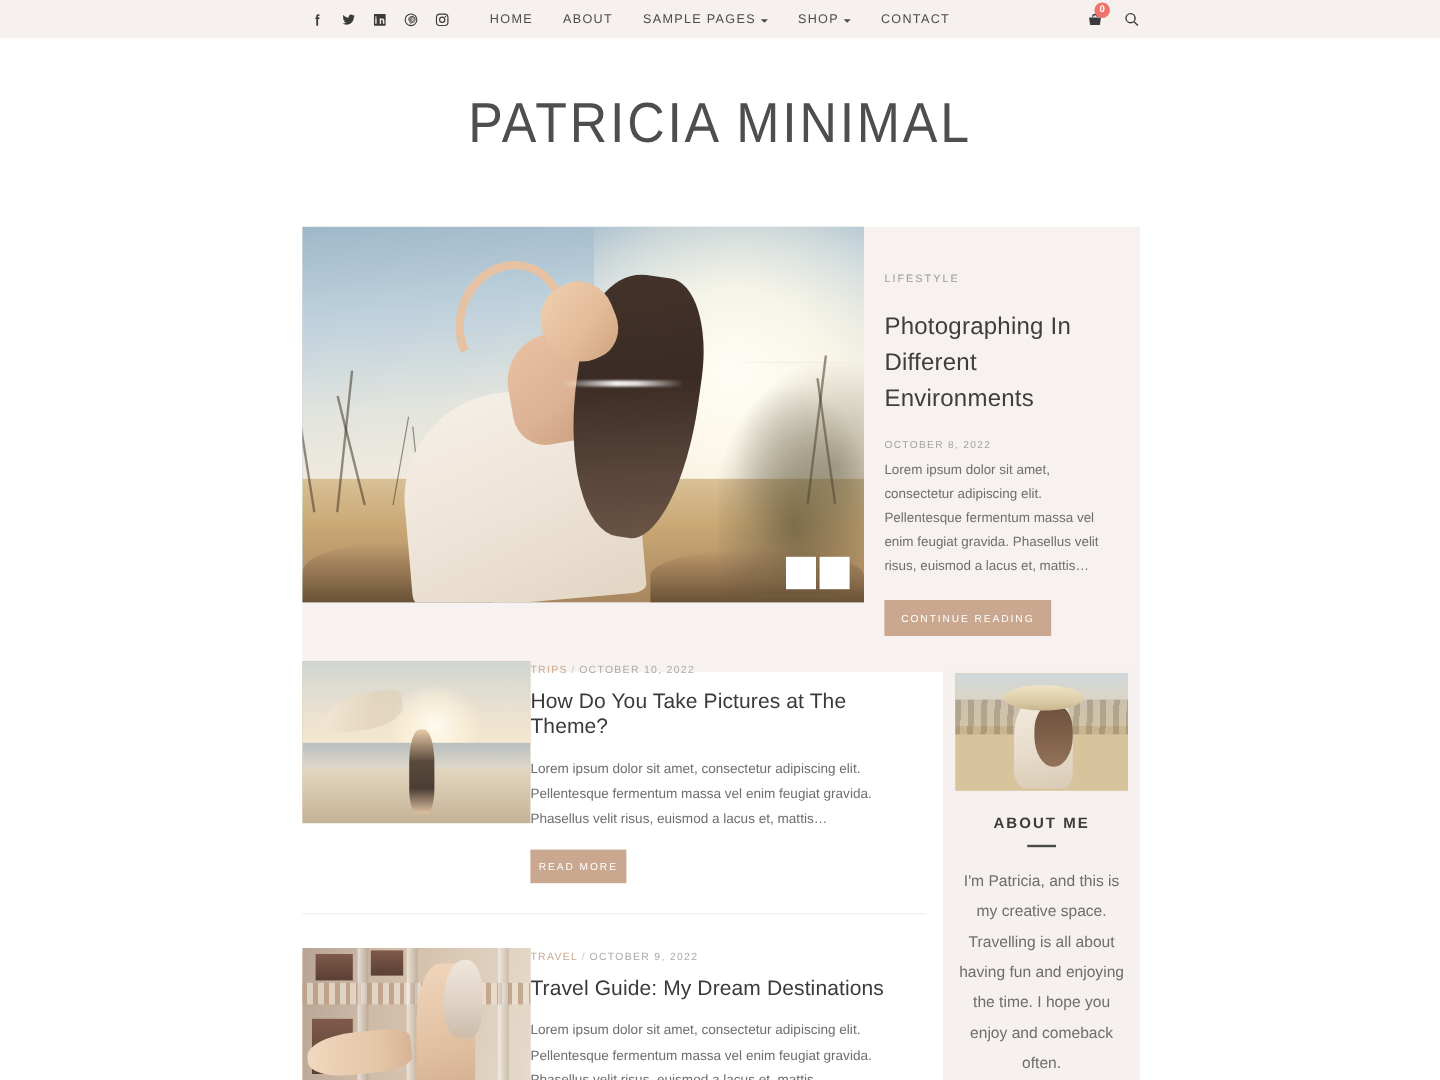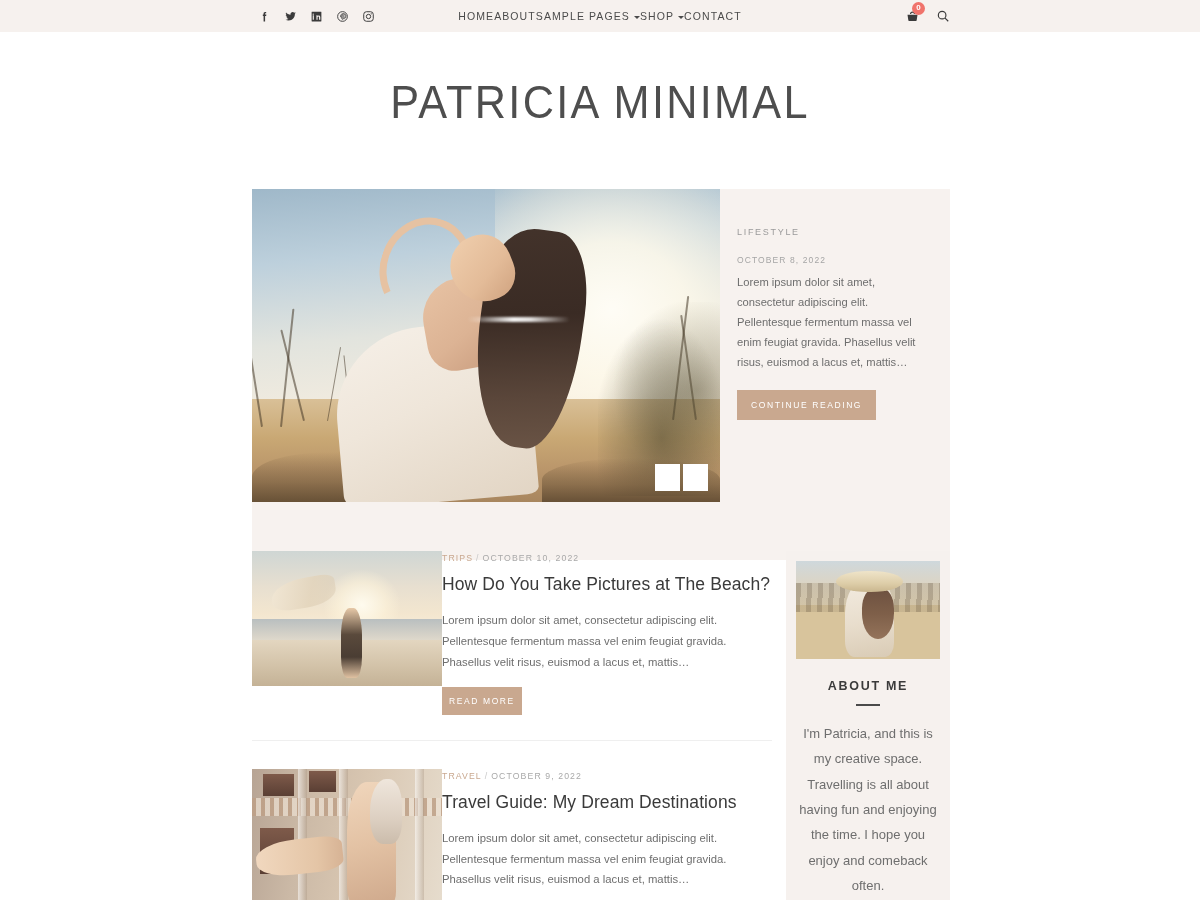--- a/index.html
+++ b/index.html
@@ -37,20 +37,21 @@
   }
   .social-left svg { display: block; }
 
   .mainnav {
     position: absolute;
     left: 0; right: 0;
     top: 0; height: 32px;
     display: flex;
     align-items: center;
     justify-content: center;
+    gap: 25px;
   }
   .mainnav a {
     font-family: "Liberation Sans Narrow", "Liberation Sans", sans-serif;
     font-size: 10.5px;
     letter-spacing: 1.1px;
     color: #4b4b4b;
     text-decoration: none;
     text-transform: uppercase;
     display: inline-flex;
     align-items: center;
@@ -584,20 +585,21 @@
           <i class="chev chev-l"></i>
         </button>
       <button>
           <i class="chev chev-r"></i>
         </button>
     </div>
   </div>
 
   <div class="hero-body">
     <div class="hero-cat">LIFESTYLE</div>
+    <h2 class="hero-title">Photographing In Different Environments</h2>
     <div class="hero-date">OCTOBER 8, 2022</div>
     <p class="hero-excerpt">Lorem ipsum dolor sit amet, consectetur adipiscing elit. Pellentesque fermentum massa vel enim feugiat gravida. Phasellus velit risus, euismod a lacus et, mattis…</p>
     <button class="btn-tan">CONTINUE READING</button>
   </div>
 </section>
 
 <main class="content">
 
   <article class="post">
     <div class="post-thumb thumb-beach">
@@ -605,21 +607,21 @@
       <div class="t-sun"></div>
       <div class="t-sea"></div>
       <div class="t-sand"></div>
       <div class="t-cloth"></div>
       <div class="t-fig"></div>
     </div>
     <div class="post-body">
       <div class="post-meta">
         <span class="cat">TRIPS</span><span class="sep">/</span><span>OCTOBER 10, 2022</span>
       </div>
-      <h2 class="post-title">How Do You Take Pictures at The Beach?</h2>
+      <h2 class="post-title">How Do You Take Pictures at The Theme?</h2>
       <p class="post-excerpt">Lorem ipsum dolor sit amet, consectetur adipiscing elit. Pellentesque fermentum massa vel enim feugiat gravida. Phasellus velit risus, euismod a lacus et, mattis…</p>
       <button class="btn-tan">READ MORE</button>
     </div>
   </article>
 
   <article class="post">
     <div class="post-thumb thumb-city">
       <div class="c-bg"></div>
       <div class="c-rail"></div>
       <div class="c-window" style="left:6%;top:4%;width:16%;height:16%;"></div>

